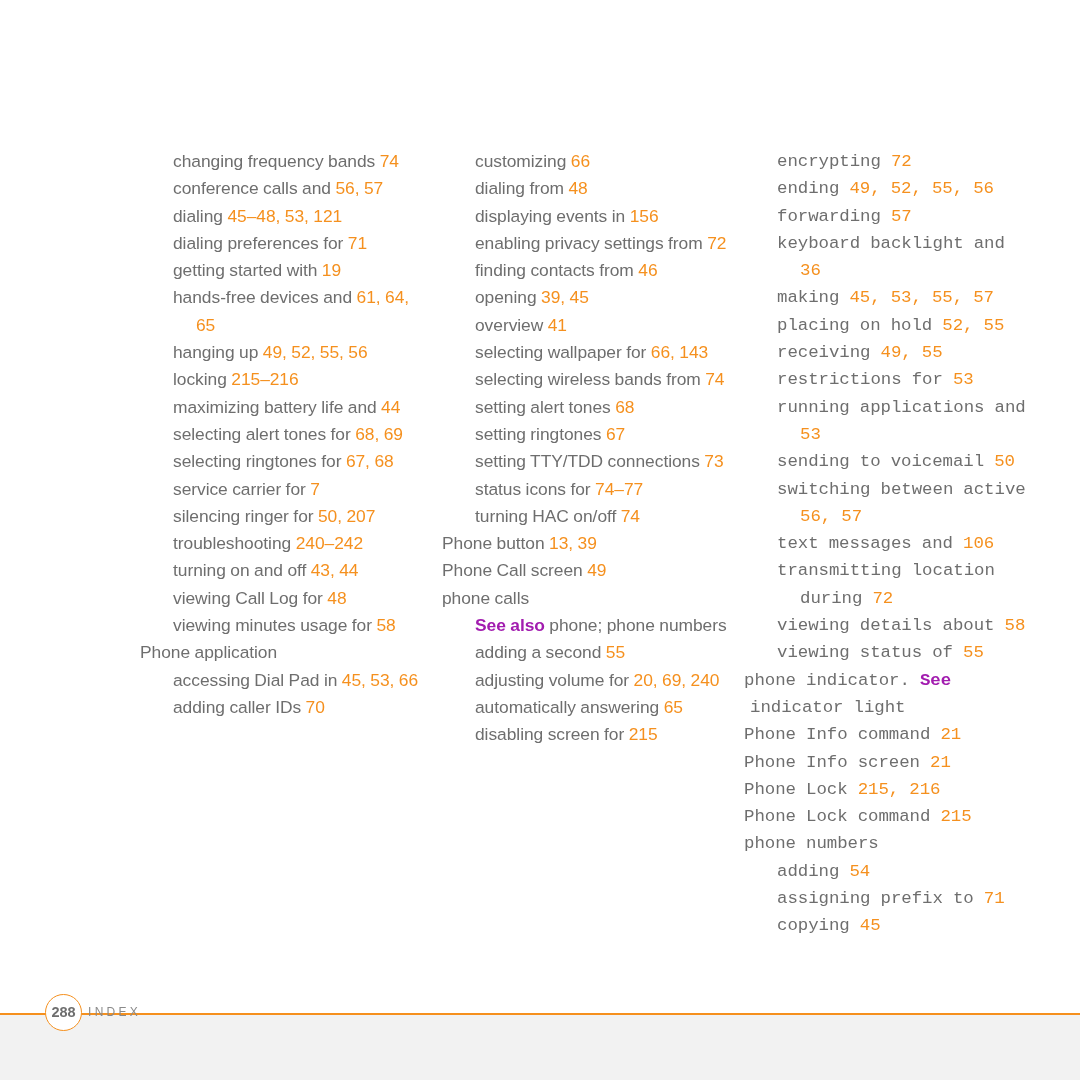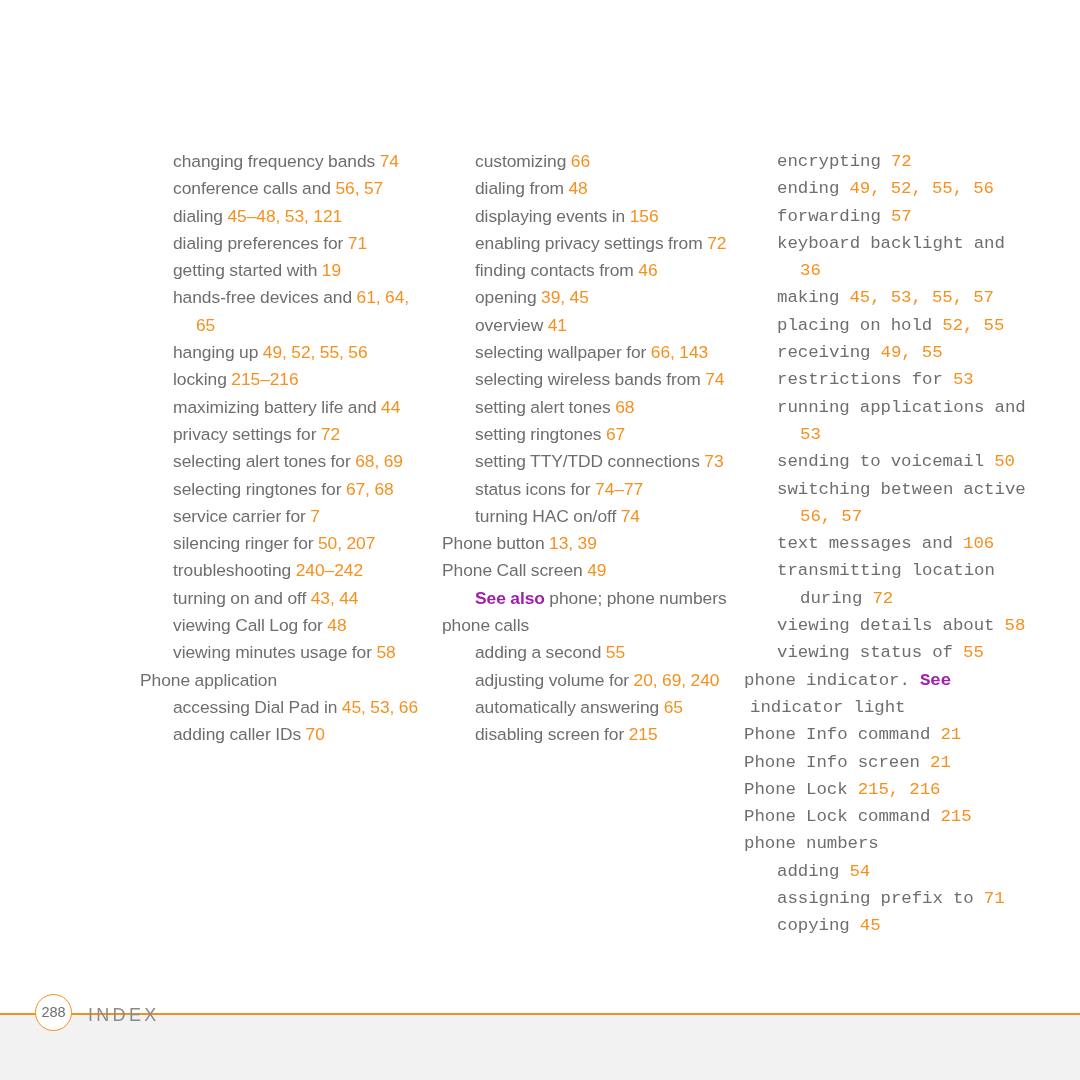--- a/index.html
+++ b/index.html
@@ -87,64 +87,64 @@
   .footer-belowband {
     position: absolute;
     left: 0;
     top: 1.6px;
     width: 1080px;
     height: 65px;
     background: #f2f2f2;
   }
   .page-badge {
     position: absolute;
-    left: 35px;
+    left: 45px;
     top: -19px;
     width: 37px;
     height: 37px;
     border: 1.8px solid #f5901e;
     border-radius: 50%;
     box-sizing: border-box;
     background: #ffffff;
     display: flex;
     align-items: center;
     justify-content: center;
+    font-weight: bold;
   }
   .page-badge span {
     color: #6e6e6e;
     font-size: 14.5px;
     line-height: 1;
     letter-spacing: 0px;
   }
   .footer-label {
     position: absolute;
     left: 88px;
     top: -8px;
     color: #8a8a8a;
-    font-size: 18px;
+    font-size: 12px;
     letter-spacing: 3.3px;
   }
 </style>
 </head>
 <body>
 
 <div class="page">
 
   <div class="index-body">
     <div class="index-column col-1">
         <div class="entry level-1"><span>changing frequency bands </span><span class="num">74</span></div>
         <div class="entry level-1"><span>conference calls and </span><span class="num">56, 57</span></div>
         <div class="entry level-1"><span>dialing </span><span class="num">45–48, 53, 121</span></div>
         <div class="entry level-1"><span>dialing preferences for </span><span class="num">71</span></div>
         <div class="entry level-1"><span>getting started with </span><span class="num">19</span></div>
         <div class="entry level-1"><span>hands-free devices and </span><span class="num">61, 64, 65</span></div>
         <div class="entry level-1"><span>hanging up </span><span class="num">49, 52, 55, 56</span></div>
         <div class="entry level-1"><span>locking </span><span class="num">215–216</span></div>
         <div class="entry level-1"><span>maximizing battery life and </span><span class="num">44</span></div>
-        <div class="entry level-1"><span>privacy settings for </span><span class="num">72</span></div>
         <div class="entry level-1"><span>selecting alert tones for </span><span class="num">68, 69</span></div>
         <div class="entry level-1"><span>selecting ringtones for </span><span class="num">67, 68</span></div>
         <div class="entry level-1"><span>service carrier for </span><span class="num">7</span></div>
         <div class="entry level-1"><span>silencing ringer for </span><span class="num">50, 207</span></div>
         <div class="entry level-1"><span>troubleshooting </span><span class="num">240–242</span></div>
         <div class="entry level-1"><span>turning on and off </span><span class="num">43, 44</span></div>
         <div class="entry level-1"><span>viewing Call Log for </span><span class="num">48</span></div>
         <div class="entry level-1"><span>viewing minutes usage for </span><span class="num">58</span></div>
         <div class="entry level-0"><span>Phone application</span></div>
         <div class="entry level-1"><span>accessing Dial Pad in </span><span class="num">45, 53, 66</span></div>
@@ -160,22 +160,22 @@
         <div class="entry level-1"><span>overview </span><span class="num">41</span></div>
         <div class="entry level-1"><span>selecting wallpaper for </span><span class="num">66, 143</span></div>
         <div class="entry level-1"><span>selecting wireless bands from </span><span class="num">74</span></div>
         <div class="entry level-1"><span>setting alert tones </span><span class="num">68</span></div>
         <div class="entry level-1"><span>setting ringtones </span><span class="num">67</span></div>
         <div class="entry level-1"><span>setting TTY/TDD connections </span><span class="num">73</span></div>
         <div class="entry level-1"><span>status icons for </span><span class="num">74–77</span></div>
         <div class="entry level-1"><span>turning HAC on/off </span><span class="num">74</span></div>
         <div class="entry level-0"><span>Phone button </span><span class="num">13, 39</span></div>
         <div class="entry level-0"><span>Phone Call screen </span><span class="num">49</span></div>
+        <div class="entry level-0"><span>phone calls</span></div>
         <div class="entry level-1"><span class="xref">See also</span><span> phone; phone numbers</span></div>
-        <div class="entry level-0"><span>phone calls</span></div>
         <div class="entry level-1"><span>adding a second </span><span class="num">55</span></div>
         <div class="entry level-1"><span>adjusting volume for </span><span class="num">20, 69, 240</span></div>
         <div class="entry level-1"><span>automatically answering </span><span class="num">65</span></div>
         <div class="entry level-1"><span>disabling screen for </span><span class="num">215</span></div>
       </div>
     <div class="index-column col-3">
         <div class="entry level-1"><span>encrypting </span><span class="num">72</span></div>
         <div class="entry level-1"><span>ending </span><span class="num">49, 52, 55, 56</span></div>
         <div class="entry level-1"><span>forwarding </span><span class="num">57</span></div>
         <div class="entry level-1"><span>keyboard backlight and </span><span class="num">36</span></div>

